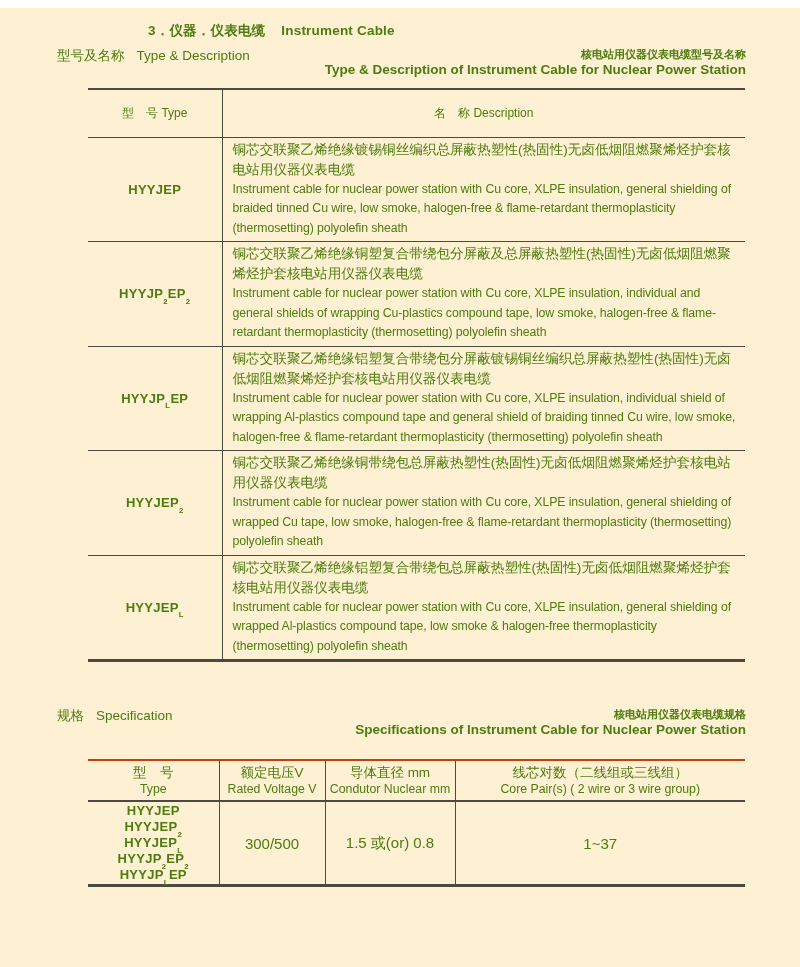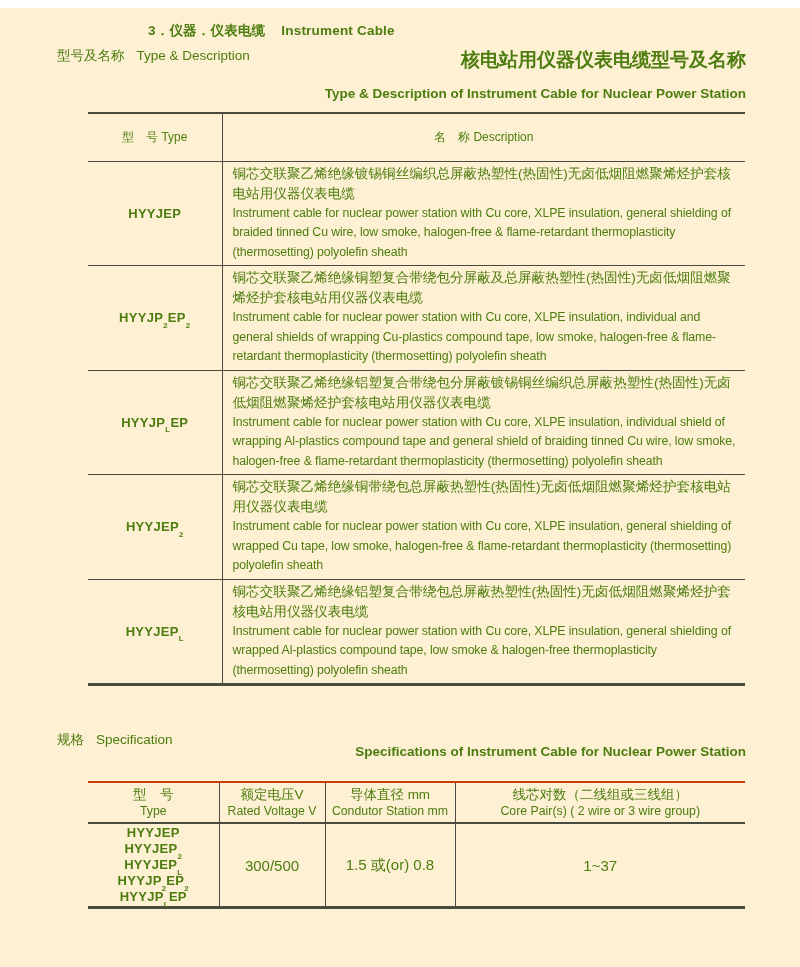--- a/index.html
+++ b/index.html
@@ -17,22 +17,22 @@
 
   
   .doc-title{margin:14px 0 0 148px;font-size:13.5px;font-weight:bold;letter-spacing:0.2px;}
   .doc-title .en{margin-left:16px;}
 
   
   .section-head{display:flex;justify-content:space-between;align-items:flex-start;margin:7px 54px 0 57px;}
   .sec-label{font-size:13.5px;white-space:nowrap;}
   .sec-label .en{margin-left:12px;}
   .head-right{text-align:right;}
-  .head-cn{font-weight:bold;font-size:19px;}
-  .head-en{font-weight:bold;font-size:13.5px;margin-top:13px;}
+  .head-cn{font-weight:bold;font-size:11px;}
+  .head-en{font-weight:bold;font-size:13.5px;margin-top:0;}
 
   
   table{border-collapse:collapse;table-layout:fixed;width:657px;margin-left:88px;}
   td,th{box-sizing:border-box;font-weight:normal;}
 
   
   .t1{margin-top:11px;border-top:2px solid #4b4a40;border-bottom:3px solid #4b4a40;}
   .t1 th{border-bottom:1.5px solid #4b4a40;height:48px;font-size:12px;text-align:center;vertical-align:middle;}
   .t1 td{border-bottom:1.5px solid #4b4a40;vertical-align:middle;}
   .t1 tr:last-child td{border-bottom:none;}
@@ -123,20 +123,21 @@
         </td>
       </tr>
     </tbody>
   </table>
 
   <div class="section-head" style="margin-top:45px;">
     <div class="sec-label">
       <span>规格</span><span class="en">Specification</span>
     </div>
     <div class="head-right">
+      <div class="head-cn">核电站用仪器仪表电缆规格</div>
       <div class="head-en">Specifications of Instrument Cable for Nuclear Power Station</div>
     </div>
   </div>
 
   <table class="t2">
     <colgroup>
         <col class="c1">
         <col class="c2">
         <col class="c3">
         <col>
@@ -146,21 +147,21 @@
         <th>
           <div class="h-cn">型　号</div>
           <div class="h-en">Type</div>
         </th>
         <th>
           <div class="h-cn">额定电压V</div>
           <div class="h-en">Rated Voltage V</div>
         </th>
         <th>
           <div class="h-cn">导体直径  mm</div>
-          <div class="h-en">Condutor Station mm</div>
+          <div class="h-en">Condutor Nuclear mm</div>
         </th>
         <th>
           <div class="h-cn">线芯对数（二线组或三线组）</div>
           <div class="h-en">Core Pair(s) ( 2 wire or 3 wire group)</div>
         </th>
       </tr>
     </thead>
     <tbody>
       <tr>
         <td>

